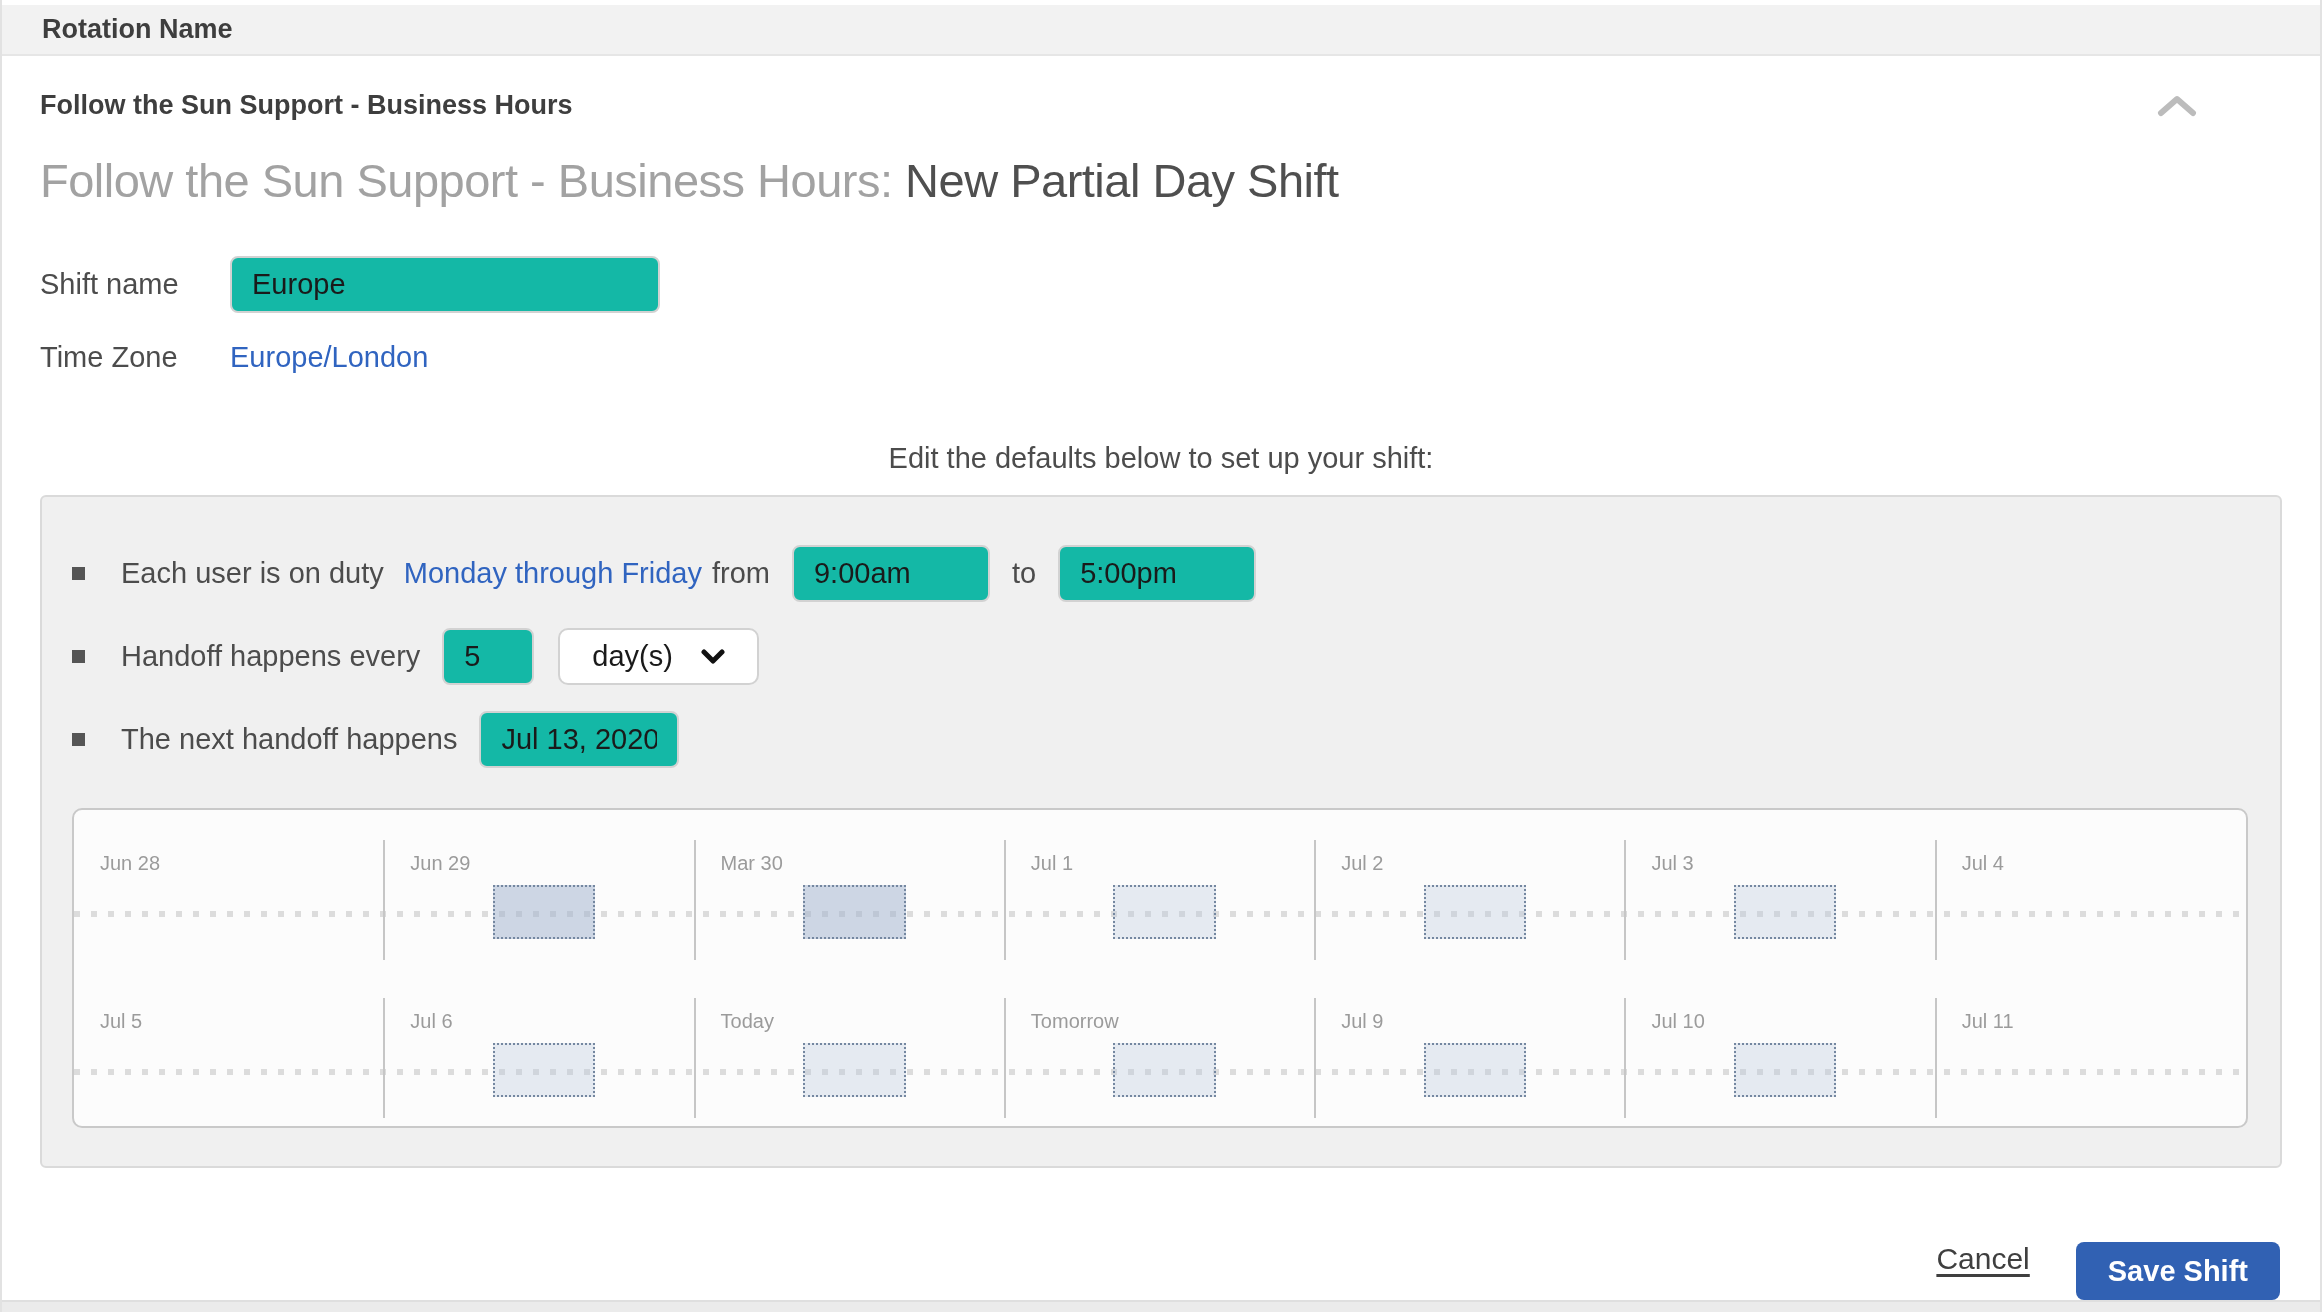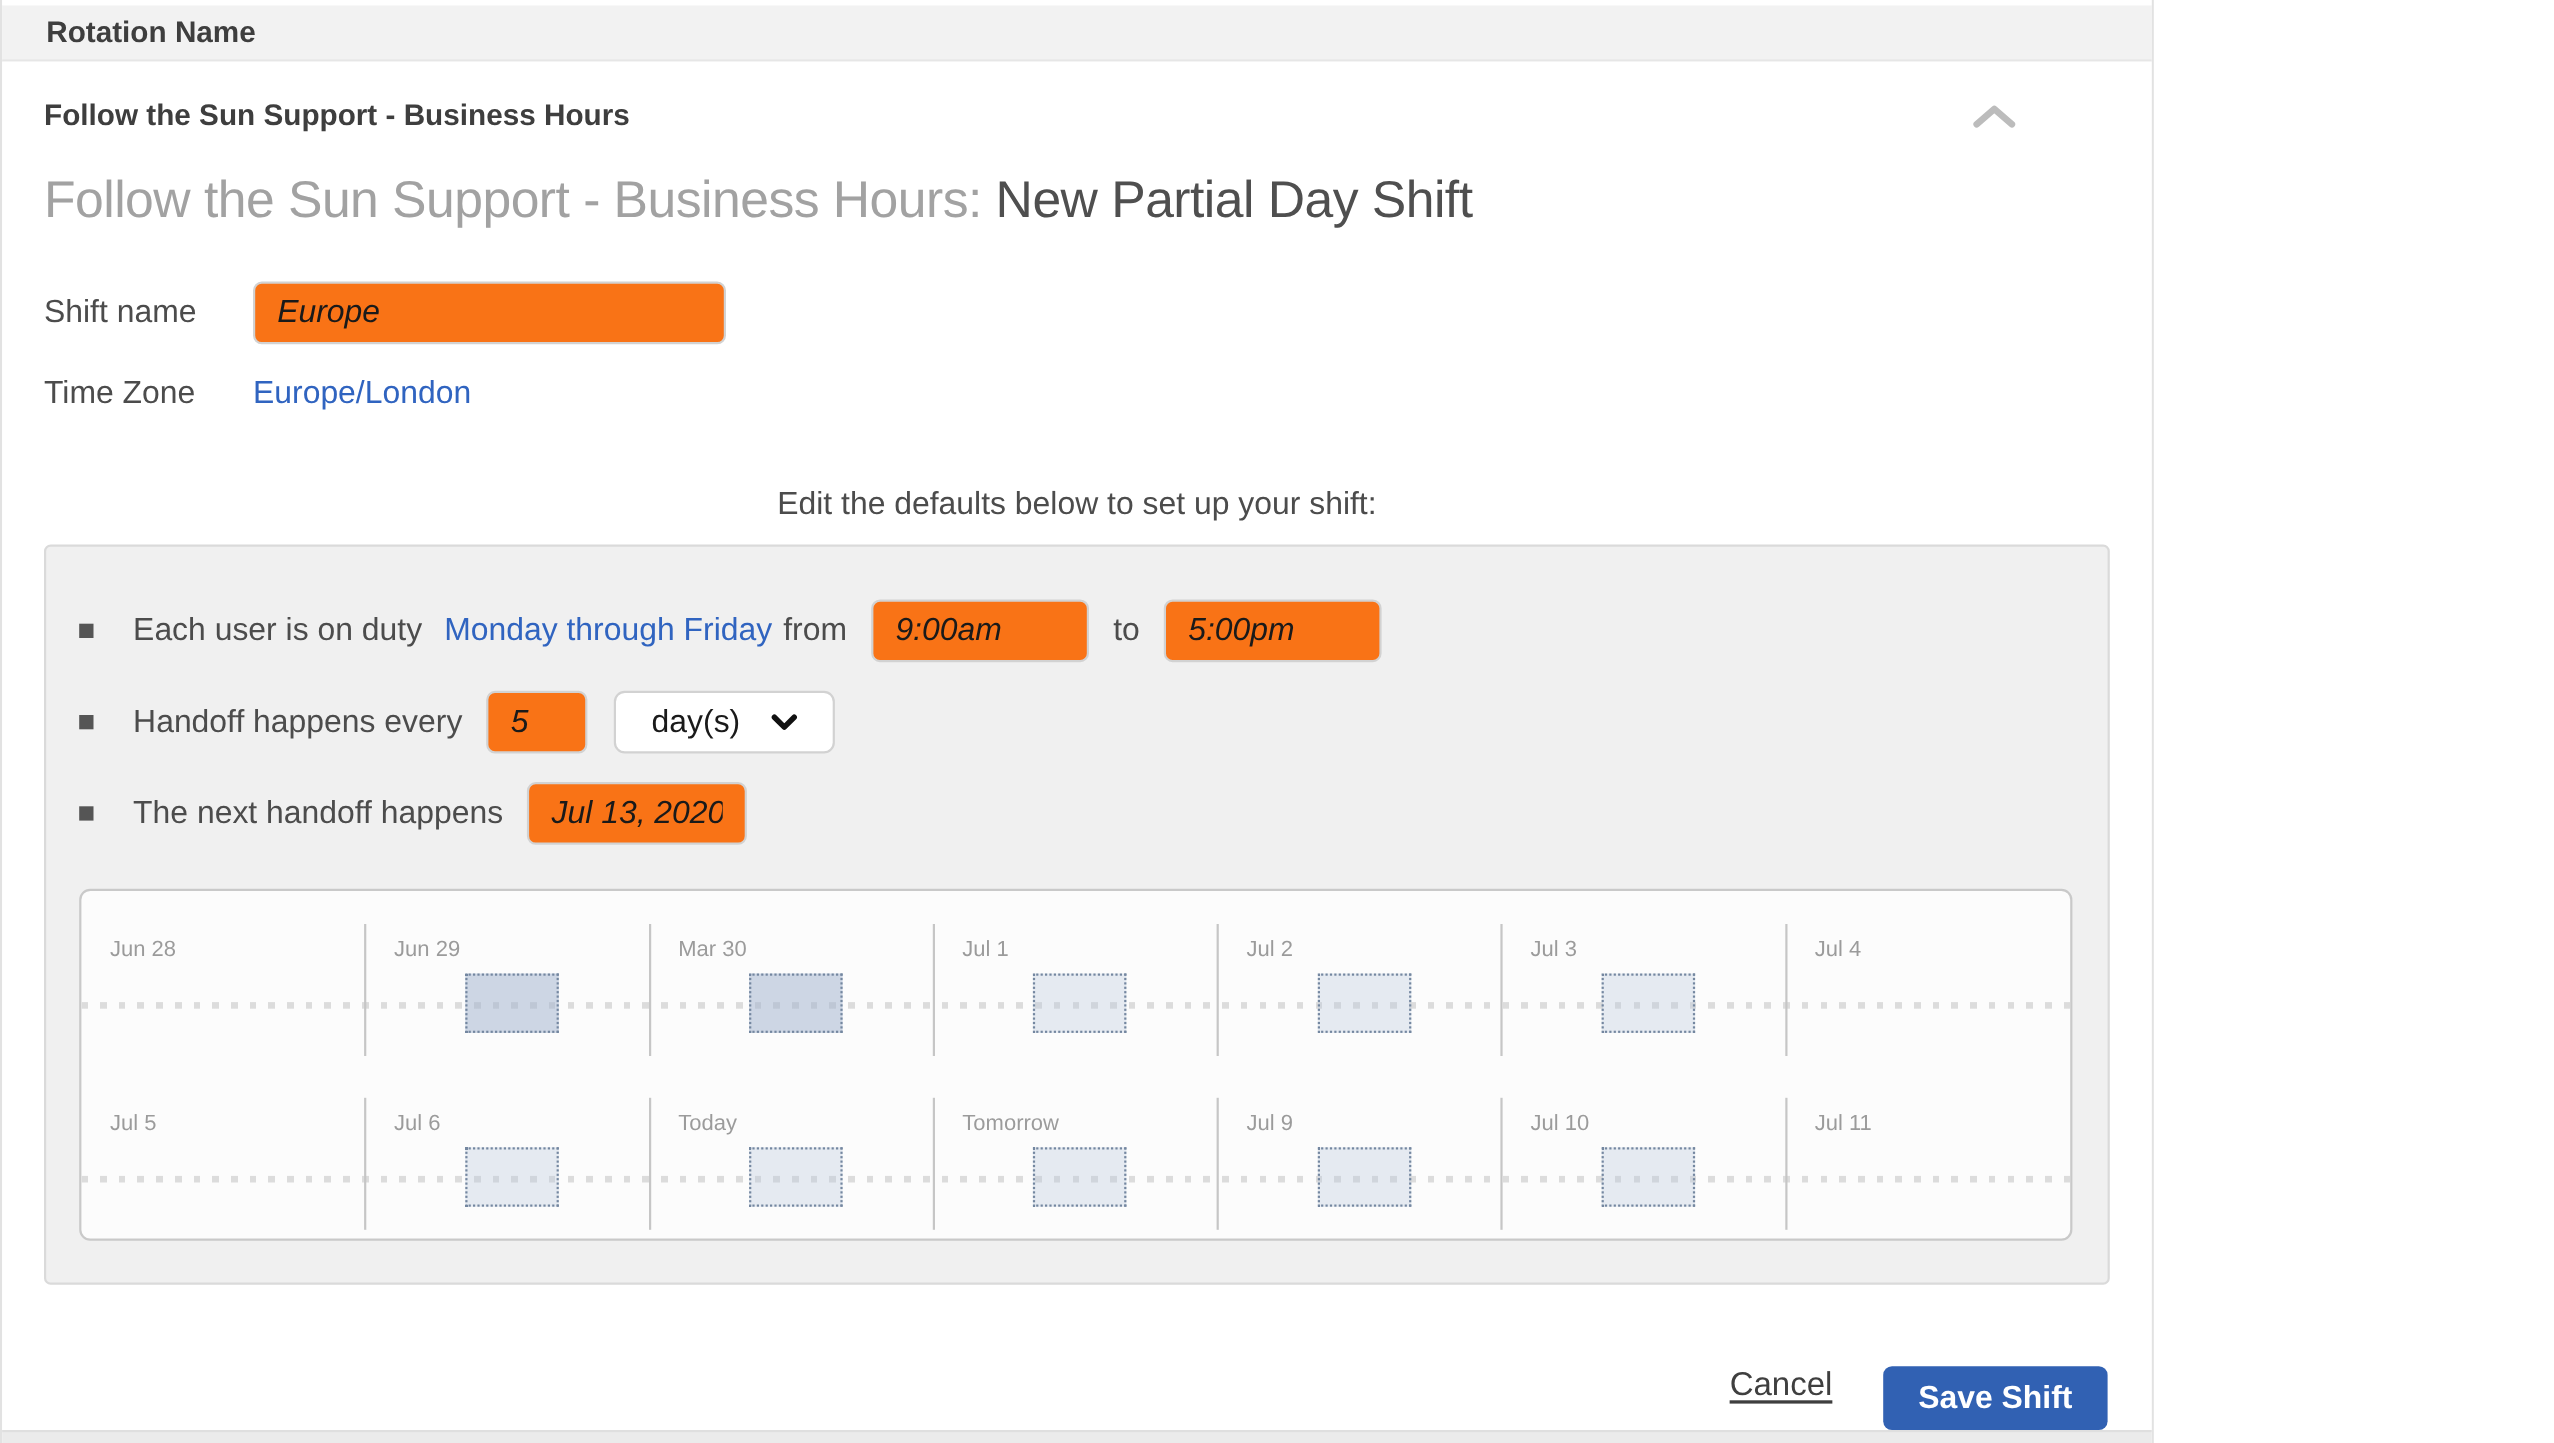--- a/index.html
+++ b/index.html
@@ -3,21 +3,21 @@
 <meta charset="utf-8">
 <style>
   * { box-sizing: border-box; }
   html, body { margin: 0; padding: 0; }
   body {
     width: 2322px; height: 1312px; overflow: hidden;
     font-family: "Liberation Sans", sans-serif;
     background: #ffffff;
   }
   .page {
-    width: 1958px; height: 1312px;
+    width: 2322px; height: 1312px;
     display: flex; flex-direction: column;
     border-left: 2px solid #e2e2e2; border-right: 2px solid #e2e2e2;
     background: #fff;
   }
   .top-gap { height: 8px; background: #fff; }
   .rotation-bar {
     height: 74px; background: #f2f2f2; border-bottom: 2px solid #e6e6e6;
     display: flex; align-items: center; padding: 0 40px;
     font-size: 27px; font-weight: bold; color: #3e3e3e;
   }
@@ -33,21 +33,21 @@
   .page-title { margin-top: 32px; font-size: 47px; letter-spacing: -0.5px; }
   .title-prefix { color: #a2a2a2; }
   .title-emph { color: #4f4f4f; }
   .field-row { display: flex; align-items: center; }
   .row-shift-name { margin-top: 48px; }
   .row-time-zone { margin-top: 28px; }
   .field-label { width: 162px; font-size: 29px; color: #4c4c4c; flex: none; }
   .text-input {
     height: 57px; border: 2px solid #d2d2d2; border-radius: 8px;
     font-size: 29px; color: #1a1a1a; padding: 0 20px;
-    font-family: "Liberation Sans", sans-serif; background: #f97316; font-style: italic;
+    font-family: "Liberation Sans", sans-serif; background: #14b8a6;
   }
   .shift-name-input { width: 430px; margin-left: 28px; }
   .tz-link { margin-left: 28px; font-size: 29px; color: #3064c0; text-decoration: none; }
   .note { margin-top: 68px; font-size: 29px; color: #4c4c4c; text-align: center; }
   .defaults-panel {
     margin-top: 20px; background: #f0f0f0;
     border: 2px solid #dadada; border-radius: 6px;
     padding: 22px 32px 38px 30px;
   }
   .bullet-row { display: flex; align-items: center; margin-top: 26px; font-size: 29px; color: #4c4c4c; }

